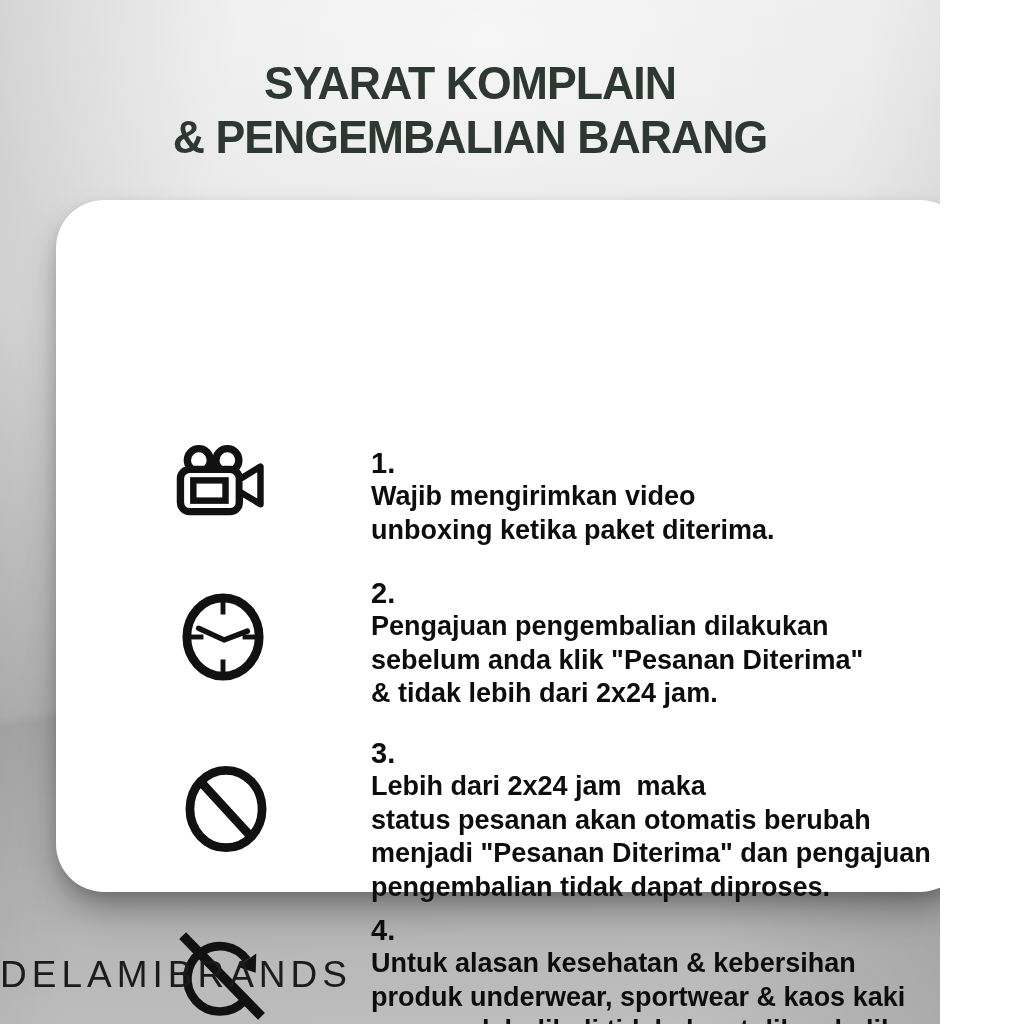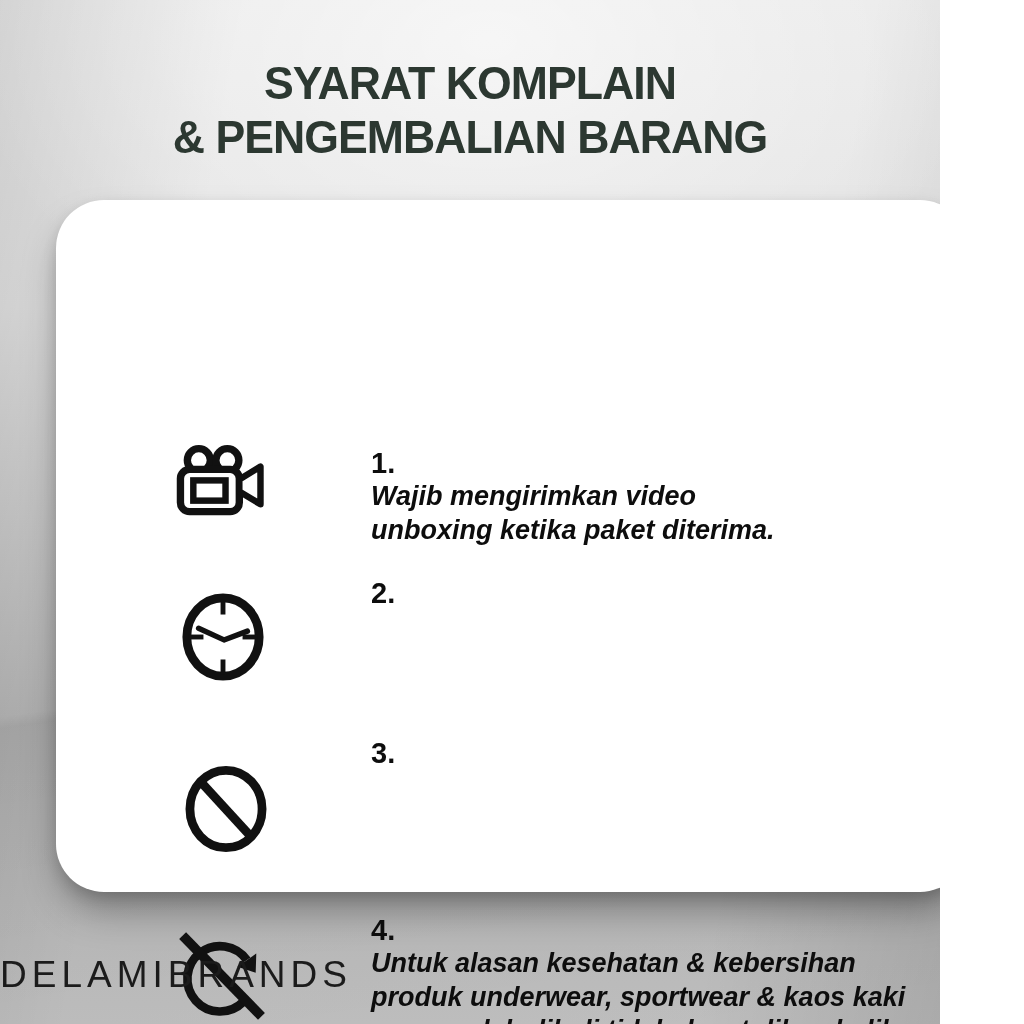--- a/index.html
+++ b/index.html
@@ -70,21 +70,20 @@
   .item-number {
     font-size: 29px;
     font-weight: bold;
     line-height: 34px;
   }
   .item-lines {
     font-size: 27px;
     font-weight: bold;
     line-height: 33.5px;
     white-space: pre-wrap;
-    font-style: italic;
   }
 
   .text-1 { top: 246px; }
   .text-2 { top: 376px; }
   .text-3 { top: 536px; }
   .text-4 { top: 713px; }
 
   
   .brand {
     position: absolute;
@@ -133,31 +132,38 @@
         <line x1="44" y1="9" x2="44" y2="24" stroke-width="5"></line>
         <line x1="44" y1="70" x2="44" y2="85" stroke-width="5"></line>
         <line x1="9" y1="47" x2="24" y2="47" stroke-width="5"></line>
         <line x1="64" y1="47" x2="79" y2="47" stroke-width="5"></line>
         <polyline points="19,38 45,50 69,41" stroke-width="5.5" stroke-linecap="round" stroke-linejoin="round"></polyline>
       </svg>
     </div>
 
     <div class="item-text text-2">
       <div class="item-number">2.</div>
+      <div class="item-lines">Pengajuan pengembalian dilakukan
+sebelum anda klik "Pesanan Diterima"
+&amp; tidak lebih dari 2x24 jam.</div>
     </div>
 
     <div class="item-icon icon-prohibited">
       <svg width="88" height="94" viewBox="0 0 100 106" fill="none" stroke="#111111">
         <ellipse cx="50" cy="53" rx="41" ry="44" stroke-width="10"></ellipse>
         <line x1="22" y1="23" x2="78" y2="84" stroke-width="10"></line>
       </svg>
     </div>
 
     <div class="item-text text-3">
       <div class="item-number">3.</div>
+      <div class="item-lines">Lebih dari 2x24 jam  maka
+status pesanan akan otomatis berubah
+menjadi "Pesanan Diterima" dan pengajuan
+pengembalian tidak dapat diproses.</div>
     </div>
 
     <div class="item-icon icon-noreturn">
       <svg width="106" height="100" viewBox="0 0 110 104" fill="none" stroke="#111111">
         <path d="M 76 80 A 34 34 0 1 1 79.8 36.5" stroke-width="9"></path>
         <polygon points="89,49.6 70,43.4 89.6,29.6" fill="#111111" stroke="none"></polygon>
         <line x1="13" y1="11" x2="95" y2="95" stroke-width="10"></line>
       </svg>
     </div>
 

